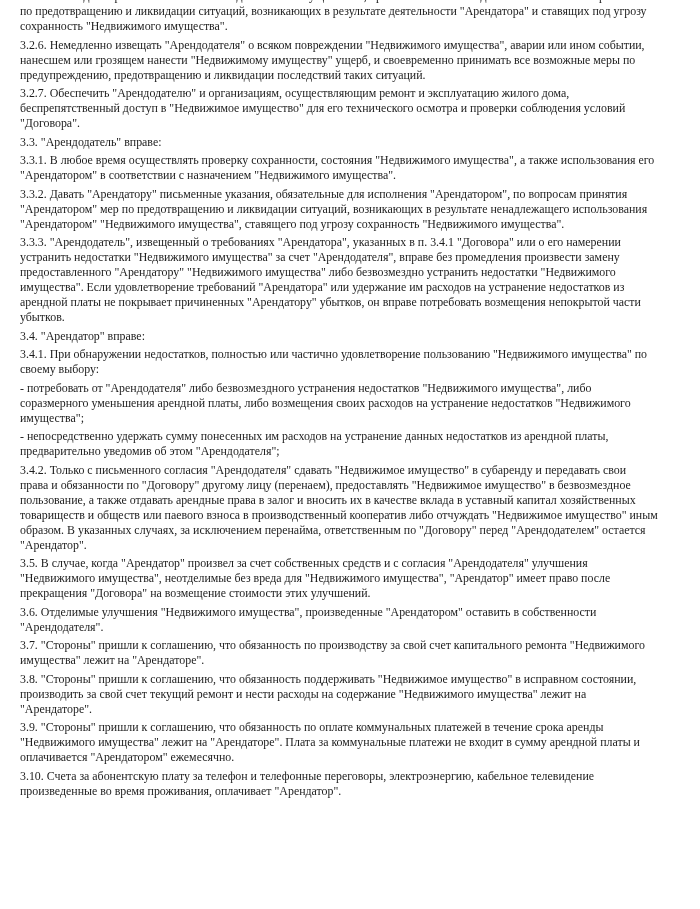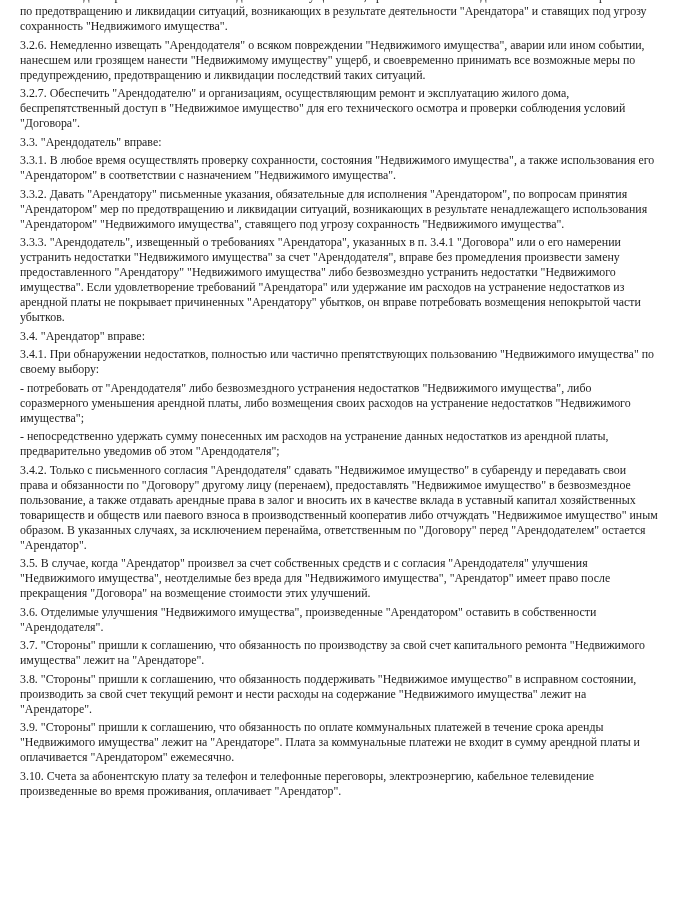--- a/index.html
+++ b/index.html
@@ -52,21 +52,21 @@
   <p class="para">3.3.2. Давать "Арендатору" письменные указания, обязательные для исполнения "Арендатором", по вопросам принятия
 "Арендатором" мер по предотвращению и ликвидации ситуаций, возникающих в результате ненадлежащего использования
 "Арендатором" "Недвижимого имущества", ставящего под угрозу сохранность "Недвижимого имущества".</p>
   <p class="para">3.3.3. "Арендодатель", извещенный о требованиях "Арендатора", указанных в п. 3.4.1 "Договора" или о его намерении
 устранить недостатки "Недвижимого имущества" за счет "Арендодателя", вправе без промедления произвести замену
 предоставленного "Арендатору" "Недвижимого имущества" либо безвозмездно устранить недостатки "Недвижимого
 имущества". Если удовлетворение требований "Арендатора" или удержание им расходов на устранение недостатков из
 арендной платы не покрывает причиненных "Арендатору" убытков, он вправе потребовать возмещения непокрытой части
 убытков.</p>
   <p class="para">3.4. "Арендатор" вправе:</p>
-  <p class="para">3.4.1. При обнаружении недостатков, полностью или частично препятствующих пользованию "Недвижимого имущества" по
+  <p class="para">3.4.1. При обнаружении недостатков, полностью или частично удовлетворение пользованию "Недвижимого имущества" по
 своему выбору:</p>
   <p class="para">- потребовать от "Арендодателя" либо безвозмездного устранения недостатков "Недвижимого имущества", либо
 соразмерного уменьшения арендной платы, либо возмещения своих расходов на устранение недостатков "Недвижимого
 имущества";</p>
   <p class="para">- непосредственно удержать сумму понесенных им расходов на устранение данных недостатков из арендной платы,
 предварительно уведомив об этом "Арендодателя";</p>
   <p class="para">3.4.2. Только с письменного согласия "Арендодателя" сдавать "Недвижимое имущество" в субаренду и передавать свои
 права и обязанности по "Договору" другому лицу (перенаем), предоставлять "Недвижимое имущество" в безвозмездное
 пользование, а также отдавать арендные права в залог и вносить их в качестве вклада в уставный капитал хозяйственных
 товариществ и обществ или паевого взноса в производственный кооператив либо отчуждать "Недвижимое имущество" иным

